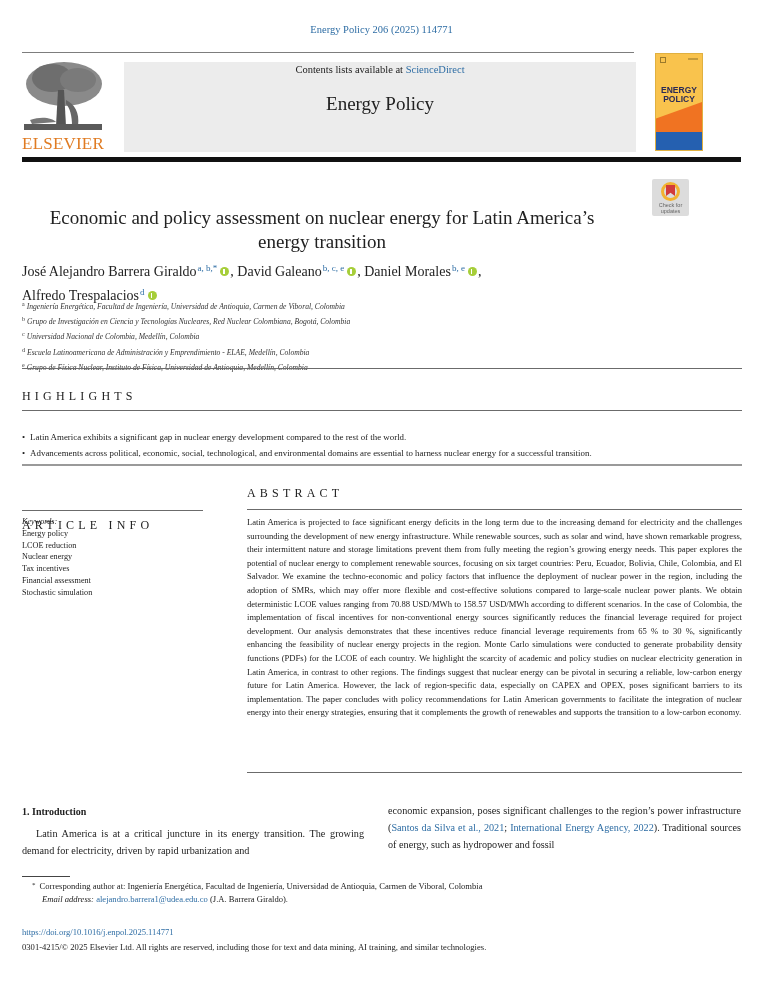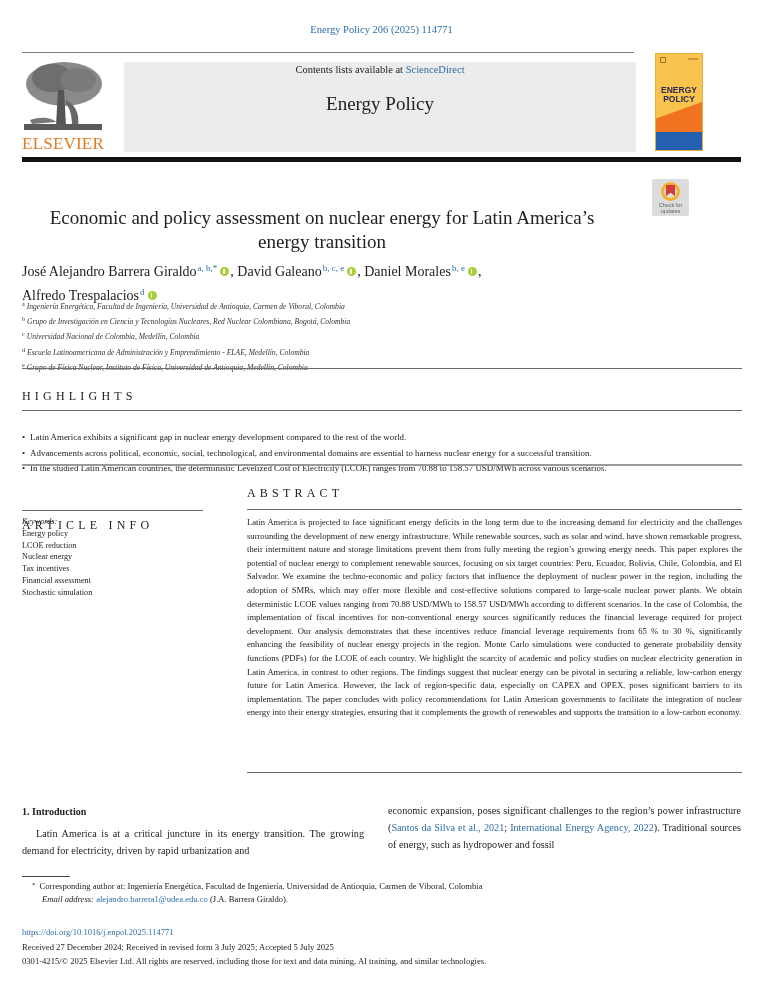--- a/index.html
+++ b/index.html
@@ -132,21 +132,20 @@
   <div><sup>e</sup><span>Grupo de Física Nuclear, Instituto de Física, Universidad de Antioquia, Medellín, Colombia</span></div>
 </div>
 
 <div class="rule-thin" style="top:368px; left:22px; width:720px;"></div>
 
 <div class="section-heading" style="top:389px; left:22px;">HIGHLIGHTS</div>
 <div class="rule-thin" style="top:410px; left:22px; width:720px;"></div>
 <ul class="highlights-list">
   <li>Latin America exhibits a significant gap in nuclear energy development compared to the rest of the world.</li>
   <li>Advancements across political, economic, social, technological, and environmental domains are essential to harness nuclear energy for a successful transition.</li>
-  <li>In the studied Latin American countries, the deterministic Levelized Cost of Electricity (LCOE) ranges from 70.88 to 158.57 USD/MWh across various scenarios.</li>
 </ul>
 <div class="rule-thin" style="top:464px; left:22px; width:720px; background:#9a9a9a; height:1.5px;"></div>
 
 <div class="section-heading" style="top:486px; left:22px;margin-top:32px;">ARTICLE INFO</div>
 <div class="rule-thin" style="top:510px; left:22px; width:181px;"></div>
 <div class="keywords">
   <div class="kw-label">Keywords:</div>
   <div>Energy policy</div>
   <div>LCOE reduction</div>
   <div>Nuclear energy</div>
@@ -167,15 +166,14 @@
 </p>
 
 <div class="footnote-rule"></div>
 <div class="footnote">
   <div><span class="ast">*</span><span>Corresponding author at: Ingeniería Energética, Facultad de Ingeniería, Universidad de Antioquia, Carmen de Viboral, Colombia</span></div>
   <div><span class="email-label">Email address:</span> <span class="link">alejandro.barrera1@udea.edu.co</span><span> (J.A. Barrera Giraldo).</span></div>
 </div>
 
 <div class="doi-block">
   <div class="link">https://doi.org/10.1016/j.enpol.2025.114771</div>
-  <div>Received 27 December 2024; Received in revised form 3 July 2025; Accepted 5 July 2025</div>
   <div>0301-4215/© 2025 Elsevier Ltd. All rights are reserved, including those for text and data mining, AI training, and similar technologies.</div>
 </div>
 
 </body></html>

